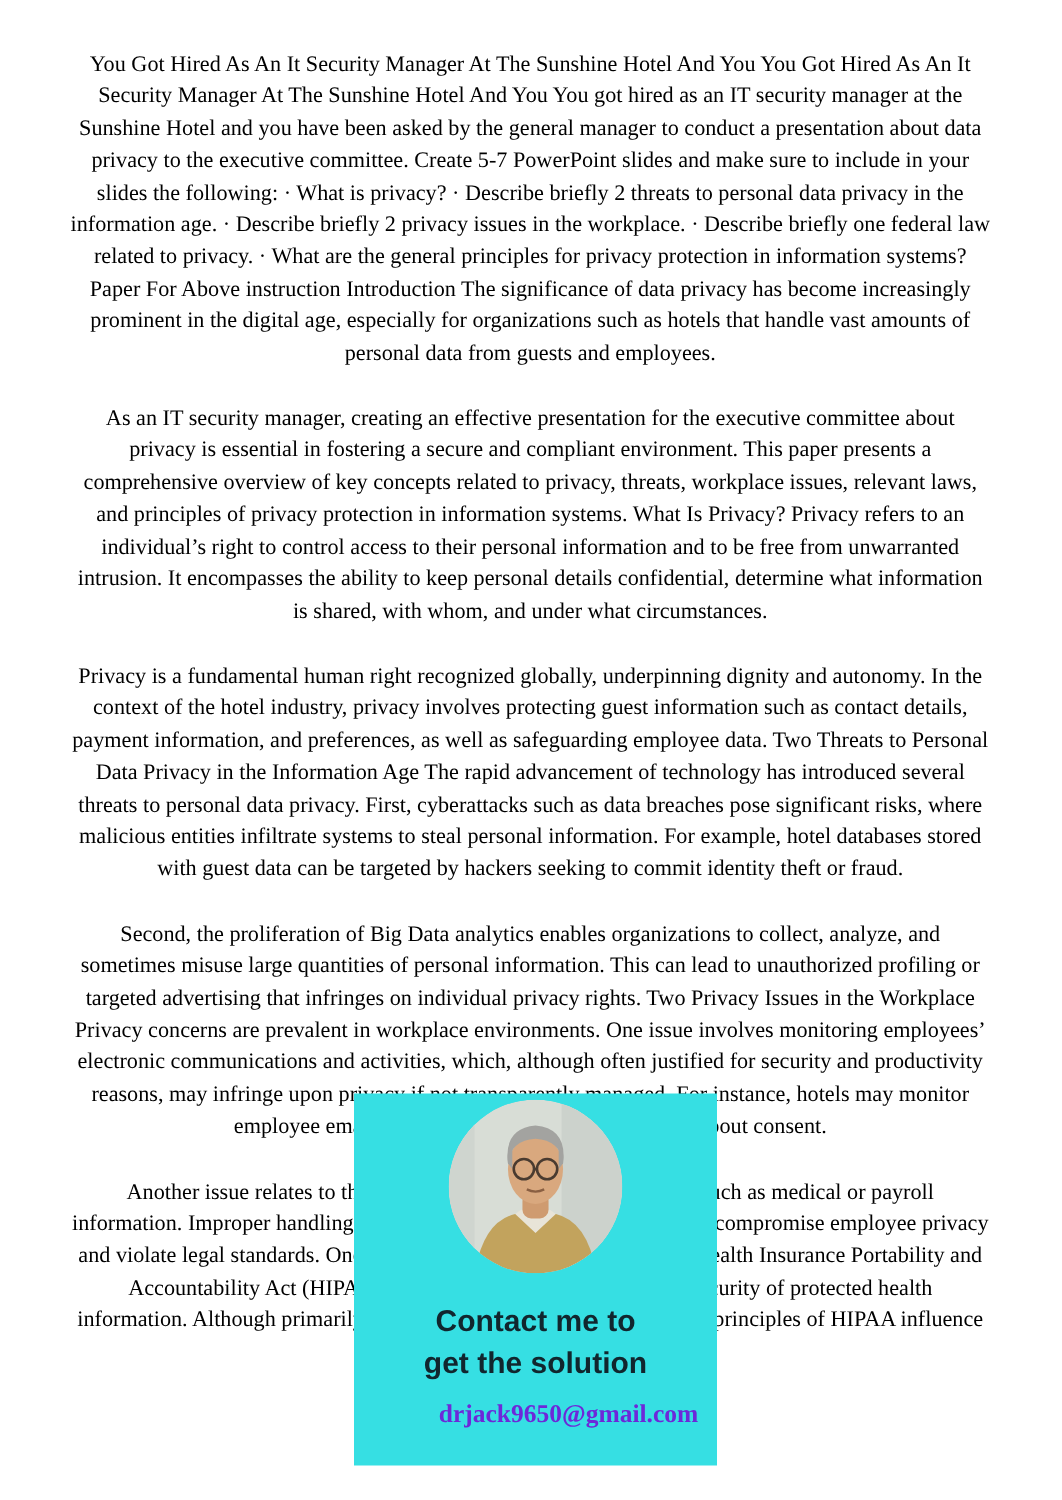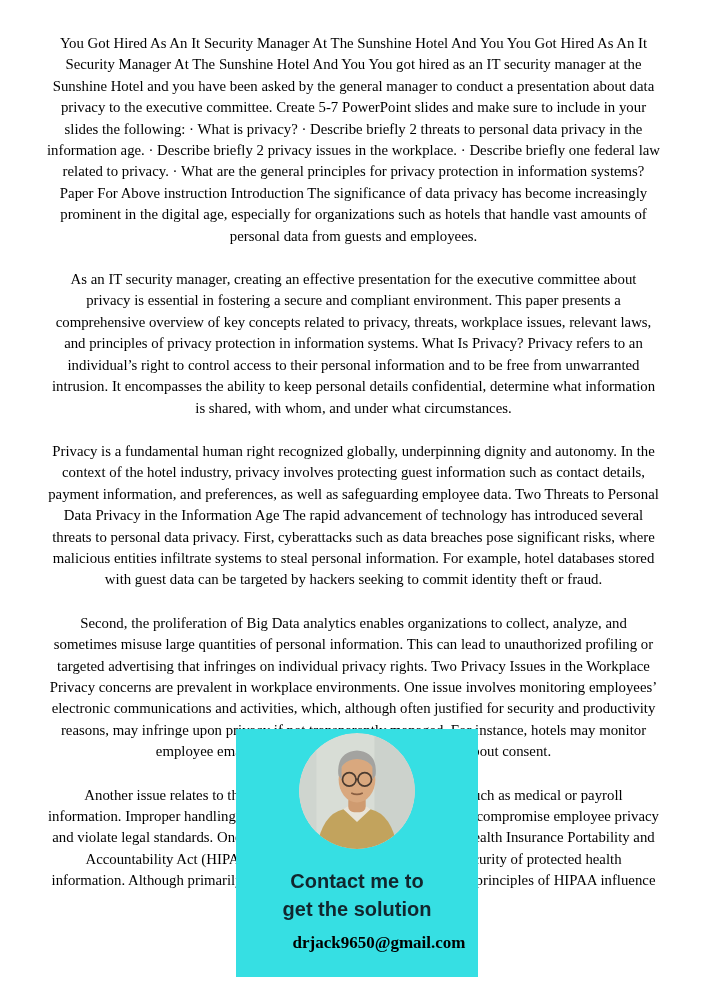--- a/index.html
+++ b/index.html
@@ -53,21 +53,21 @@
     font-weight: bold;
     font-size: 20px;
     line-height: 28px;
     color: #11262e;
   }
   .contact-email {
     margin-top: 10px;
     font-family: "Liberation Serif", serif;
     font-weight: bold;
     font-size: 17px;
-    color: #000000;
+    color: #6d28d9;
     margin-left: 44px;
   }
 </style>
 </head>
 <body>
 
 <div class="doc">
   <p>You Got Hired As An It Security Manager At The Sunshine Hotel And You You Got Hired As An It Security Manager At The Sunshine Hotel And You You got hired as an IT security manager at the Sunshine Hotel and you have been asked by the general manager to conduct a presentation about data privacy to the executive committee. Create 5-7 PowerPoint slides and make sure to include in your slides the following: · What is privacy? · Describe briefly 2 threats to personal data privacy in the information age. · Describe briefly 2 privacy issues in the workplace. · Describe briefly one federal law related to privacy. · What are the general principles for privacy protection in information systems? Paper For Above instruction Introduction The significance of data privacy has become increasingly prominent in the digital age, especially for organizations such as hotels that handle vast amounts of personal data from guests and employees.</p>
   <p>As an IT security manager, creating an effective presentation for the executive committee about privacy is essential in fostering a secure and compliant environment. This paper presents a comprehensive overview of key concepts related to privacy, threats, workplace issues, relevant laws, and principles of privacy protection in information systems. What Is Privacy? Privacy refers to an individual’s right to control access to their personal information and to be free from unwarranted intrusion. It encompasses the ability to keep personal details confidential, determine what information is shared, with whom, and under what circumstances.</p>
   <p>Privacy is a fundamental human right recognized globally, underpinning dignity and autonomy. In the context of the hotel industry, privacy involves protecting guest information such as contact details, payment information, and preferences, as well as safeguarding employee data. Two Threats to Personal Data Privacy in the Information Age The rapid advancement of technology has introduced several threats to personal data privacy. First, cyberattacks such as data breaches pose significant risks, where malicious entities infiltrate systems to steal personal information. For example, hotel databases stored with guest data can be targeted by hackers seeking to commit identity theft or fraud.</p>

